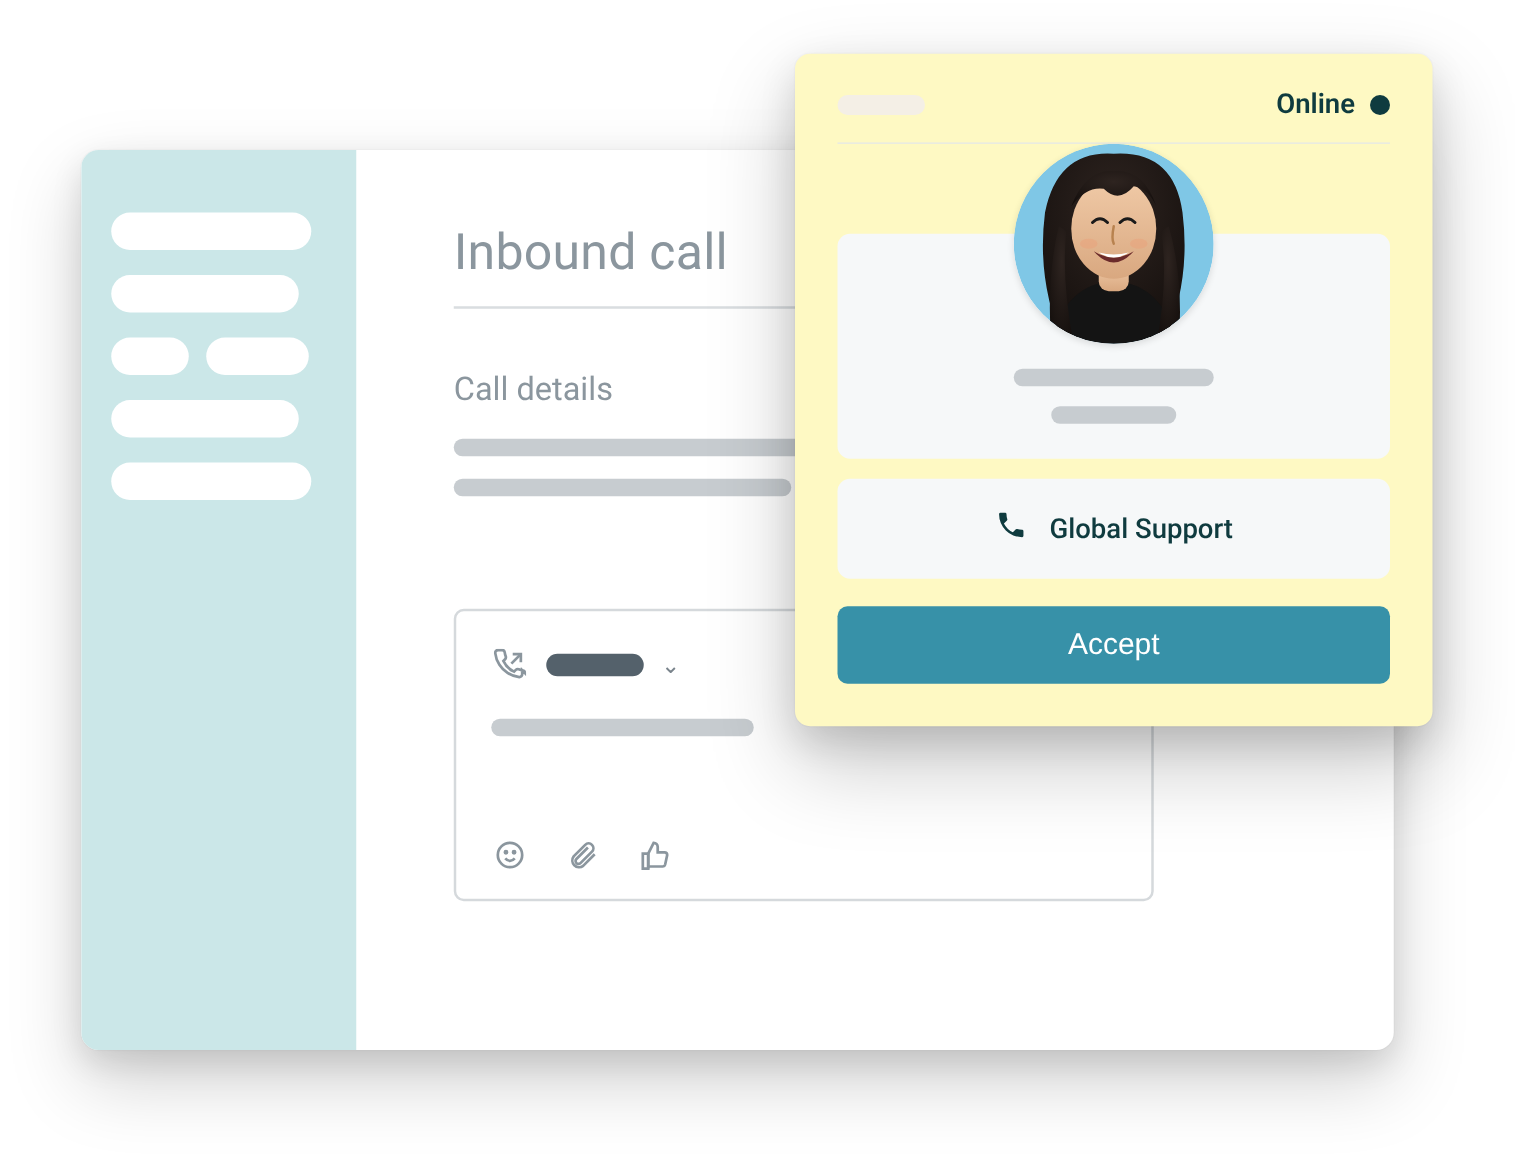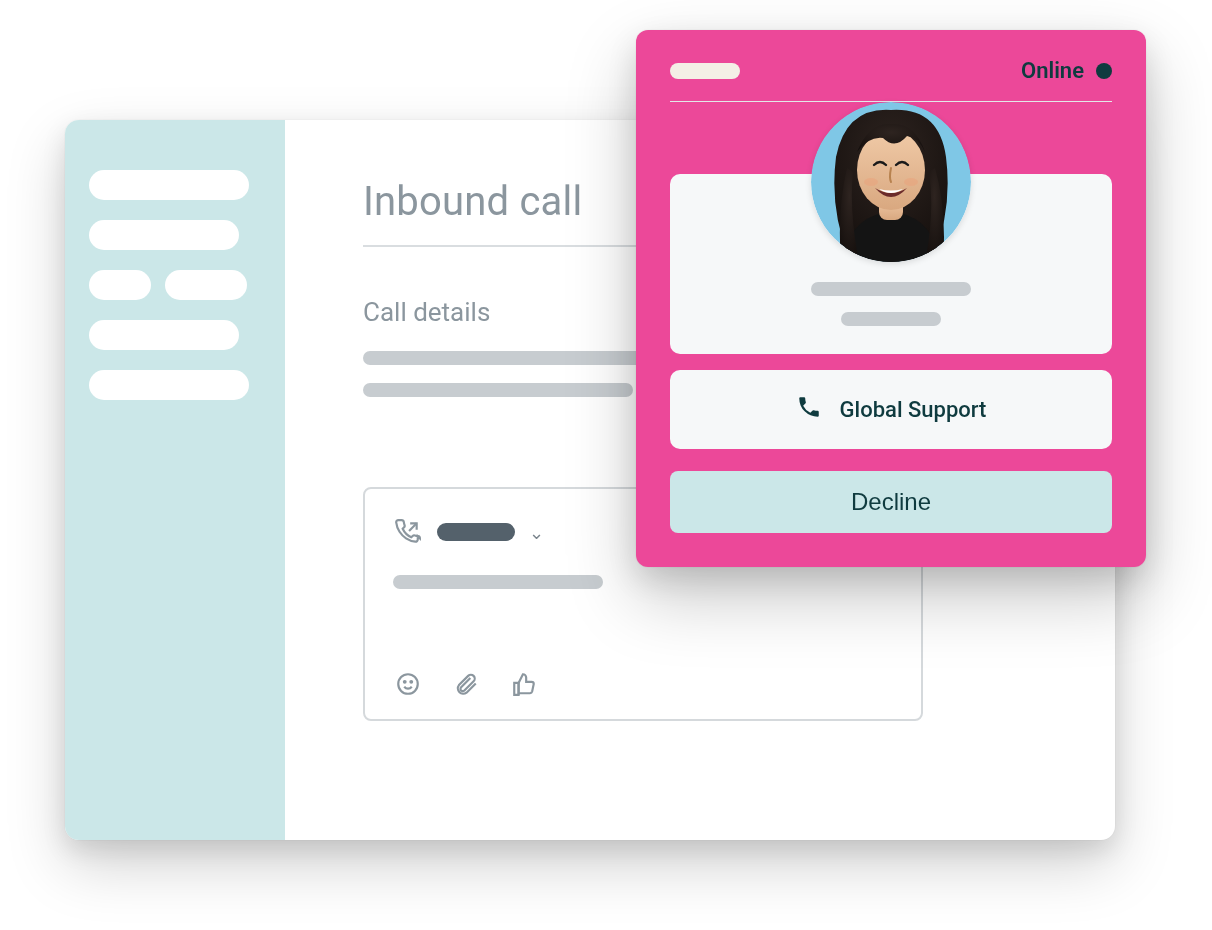--- a/index.html
+++ b/index.html
@@ -97,23 +97,23 @@
   .note-icons {
     display:flex; gap: 28px; margin-top: 80px; color:#8b969e;
   }
   .icon-btn { width: 30px; height: 30px; display:inline-flex; align-items:center; justify-content:center; }
   .icon-btn svg { width: 26px; height: 26px; stroke:#8b969e; fill:none; stroke-width:2; }
 
   
   .call-panel {
     position: absolute;
     left: 636px;
-    top: 30px;
+    top: 43px;
     width: 510px;
-    background: #ec4899;
+    background: #fef9c3;
     border-radius: 12px;
     box-shadow:
       0 0 0 1px rgba(0,0,0,0.02),
       0 30px 70px rgba(0,0,0,0.22),
       0 12px 30px rgba(0,0,0,0.12);
     padding: 28px 34px 34px 34px;
     display: flex;
     flex-direction: column;
   }
   .panel-top {
@@ -310,15 +310,15 @@
   <div class="support-card">
     <span>
       <svg viewBox="0 0 24 24">
           <path d="M6.6 10.8a15 15 0 0 0 6.6 6.6l2.2-2.2a1 1 0 0 1 1-.25 11.4 11.4 0 0 0 3.6.58 1 1 0 0 1 1 1V20a1 1 0 0 1-1 1A17 17 0 0 1 3 4a1 1 0 0 1 1-1h3.5a1 1 0 0 1 1 1 11.4 11.4 0 0 0 .58 3.6 1 1 0 0 1-.25 1z"></path>
         </svg>
     </span>
     <span>Global Support</span>
   </div>
 
   <div class="btn-row">
-    <button class="btn btn-decline">Decline</button>
+    <button class="btn btn-accept">Accept</button>
   </div>
 </div>
 
 </body></html>

